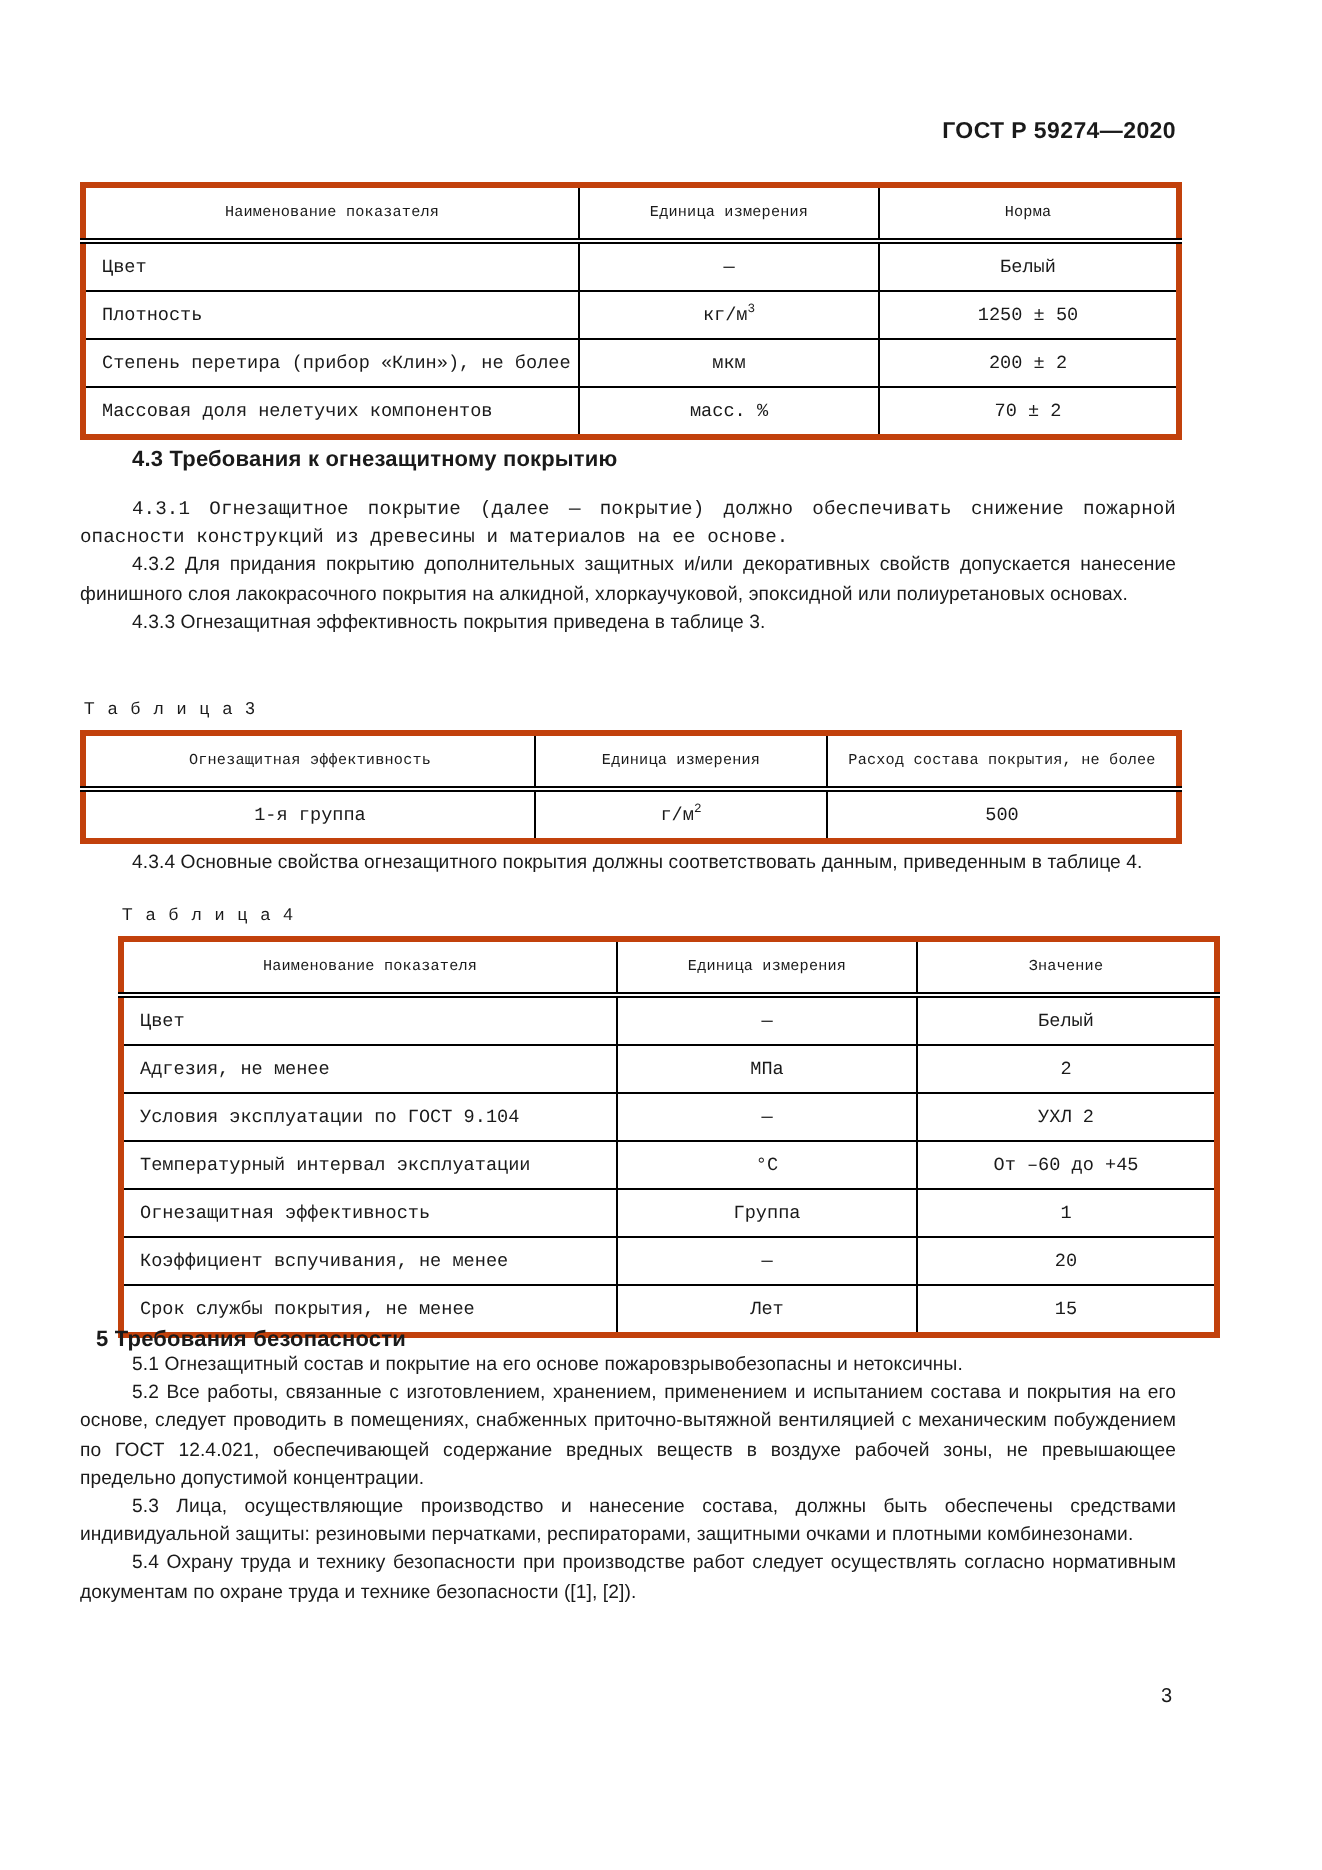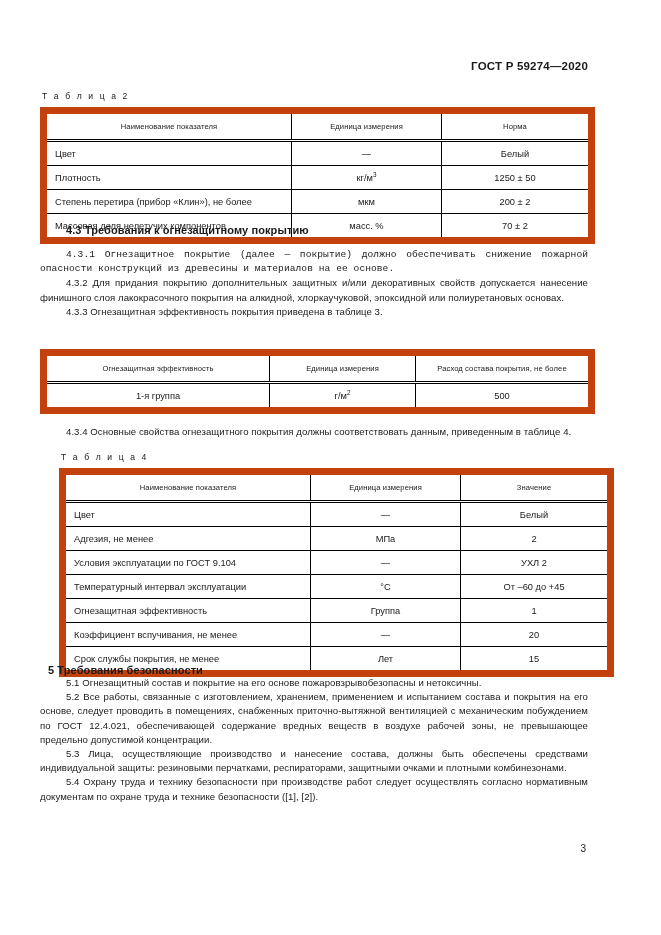--- a/index.html
+++ b/index.html
@@ -51,21 +51,22 @@
     letter-spacing: 2.1px;
     color: #1a1a1a;
     margin: 0 0 6px 2px;
     white-space: nowrap;
   }
 
   table.gost {
     border-collapse: collapse;
     width: 548px;
     table-layout: fixed;
-    border: 7px solid #c2410c;
+    border: 3px solid #c2410c;
+    font-family: Liberation Mono, monospace;
   }
   table.gost td, table.gost th {
     border-left: 1px solid #000;
     border-right: 1px solid #000;
     border-top: 1px solid #000;
     border-bottom: 1px solid #000;
     padding: 0;
     font-weight: normal;
     vertical-align: middle;
   }
@@ -134,21 +135,20 @@
 </style>
 </head>
 <body>
 
 <div id="page">
   <div id="content">
 
     <div class="doc-header">ГОСТ Р 59274—2020</div>
 
     <div class="flow" style="top:91px;">
-      <div class="tbl-caption">Т а б л и ц а  2</div>
       <table class="gost">
         <colgroup>
             <col style="width:248px">
             <col style="width:150px">
             <col style="width:150px">
           </colgroup>
         <thead>
           <tr class="dbl">
             <th>Наименование показателя</th>
             <th>Единица измерения</th>
@@ -181,20 +181,21 @@
     </div>
 
     <div class="flow" style="top:224px;">
       <h2 class="sec" style="margin-left:26px;">4.3  Требования к огнезащитному покрытию</h2>
       <p class="para" style="margin-top:12px;font-family:Liberation Mono, monospace;"><span class="ind"></span><span>4.3.1  Огнезащитное покрытие (далее — покрытие) должно обеспечивать снижение пожарной опасности конструкций из древесины и материалов на ее основе.</span></p>
       <p class="para"><span class="ind"></span><span>4.3.2  Для придания покрытию дополнительных защитных и/или декоративных свойств допускается нанесение финишного слоя лакокрасочного покрытия на алкидной, хлоркаучуковой, эпоксидной или полиуретановых основах.</span></p>
       <p class="para nojust"><span class="ind"></span><span>4.3.3  Огнезащитная эффективность покрытия приведена в таблице 3.</span></p>
     </div>
 
     <div class="flow" style="top:349px;">
+      <div class="tbl-caption">Т а б л и ц а  3</div>
       <table class="gost">
         <colgroup>
             <col style="width:226px">
             <col style="width:146px">
             <col style="width:176px">
           </colgroup>
         <thead>
           <tr class="dbl">
             <th>Огнезащитная эффективность</th>
             <th>Единица измерения</th>

